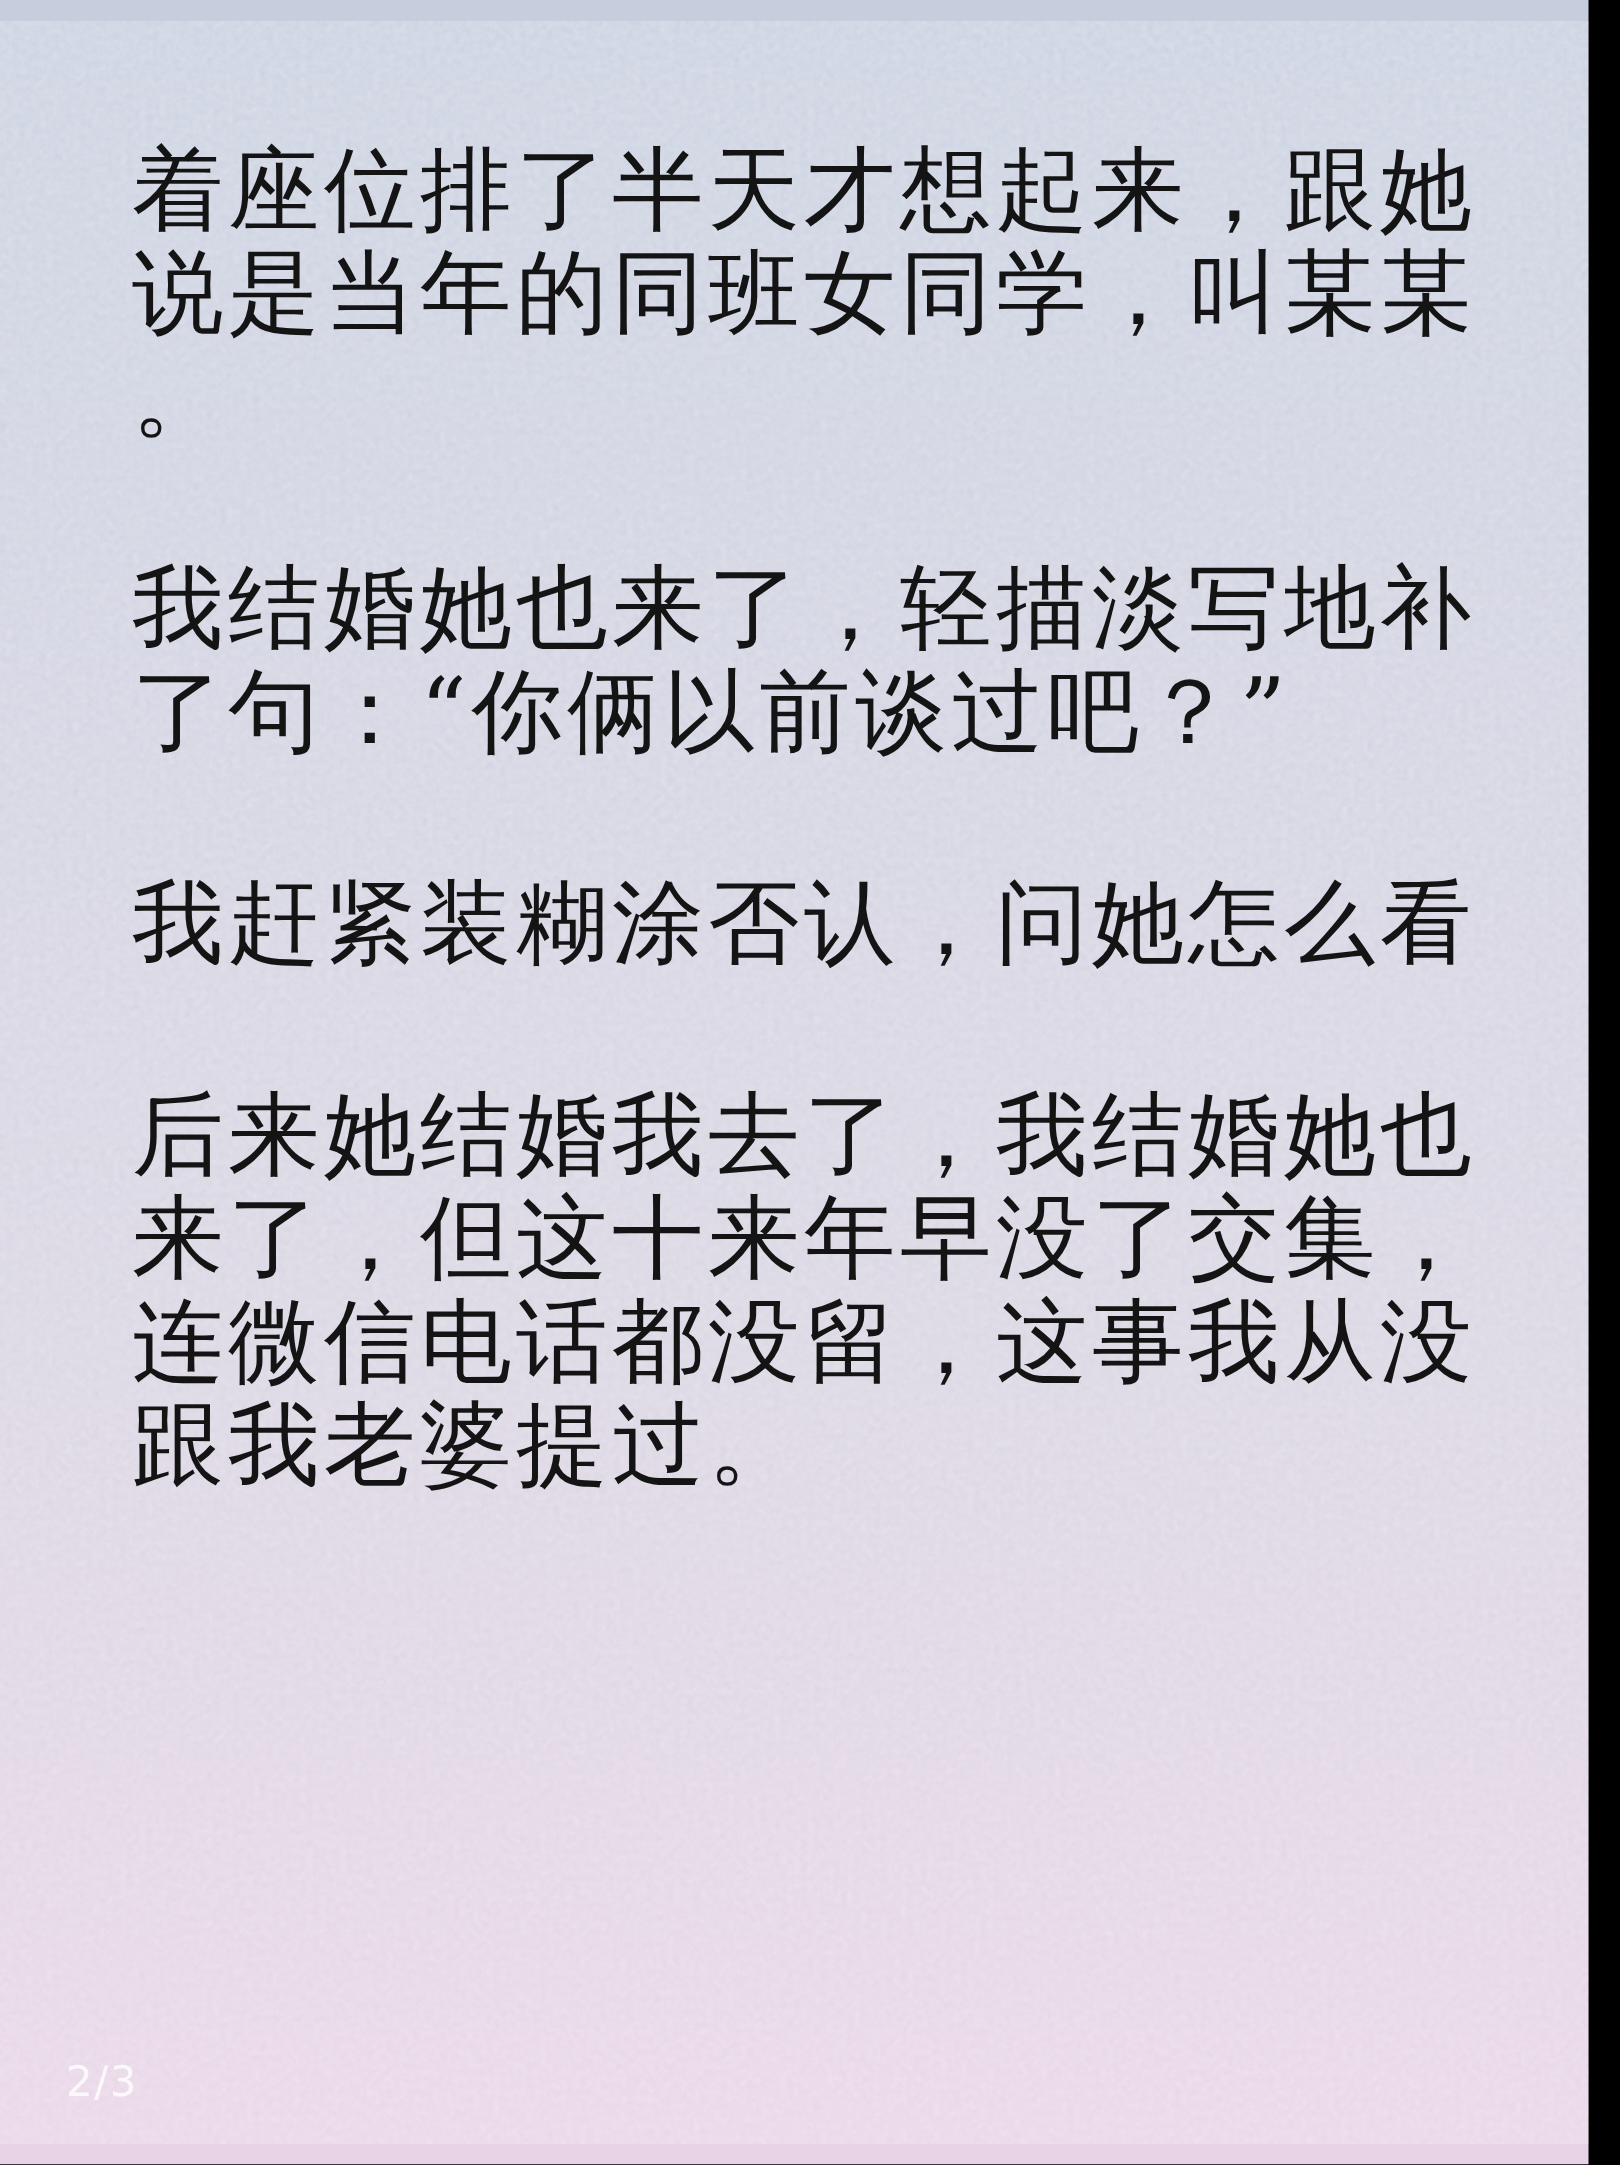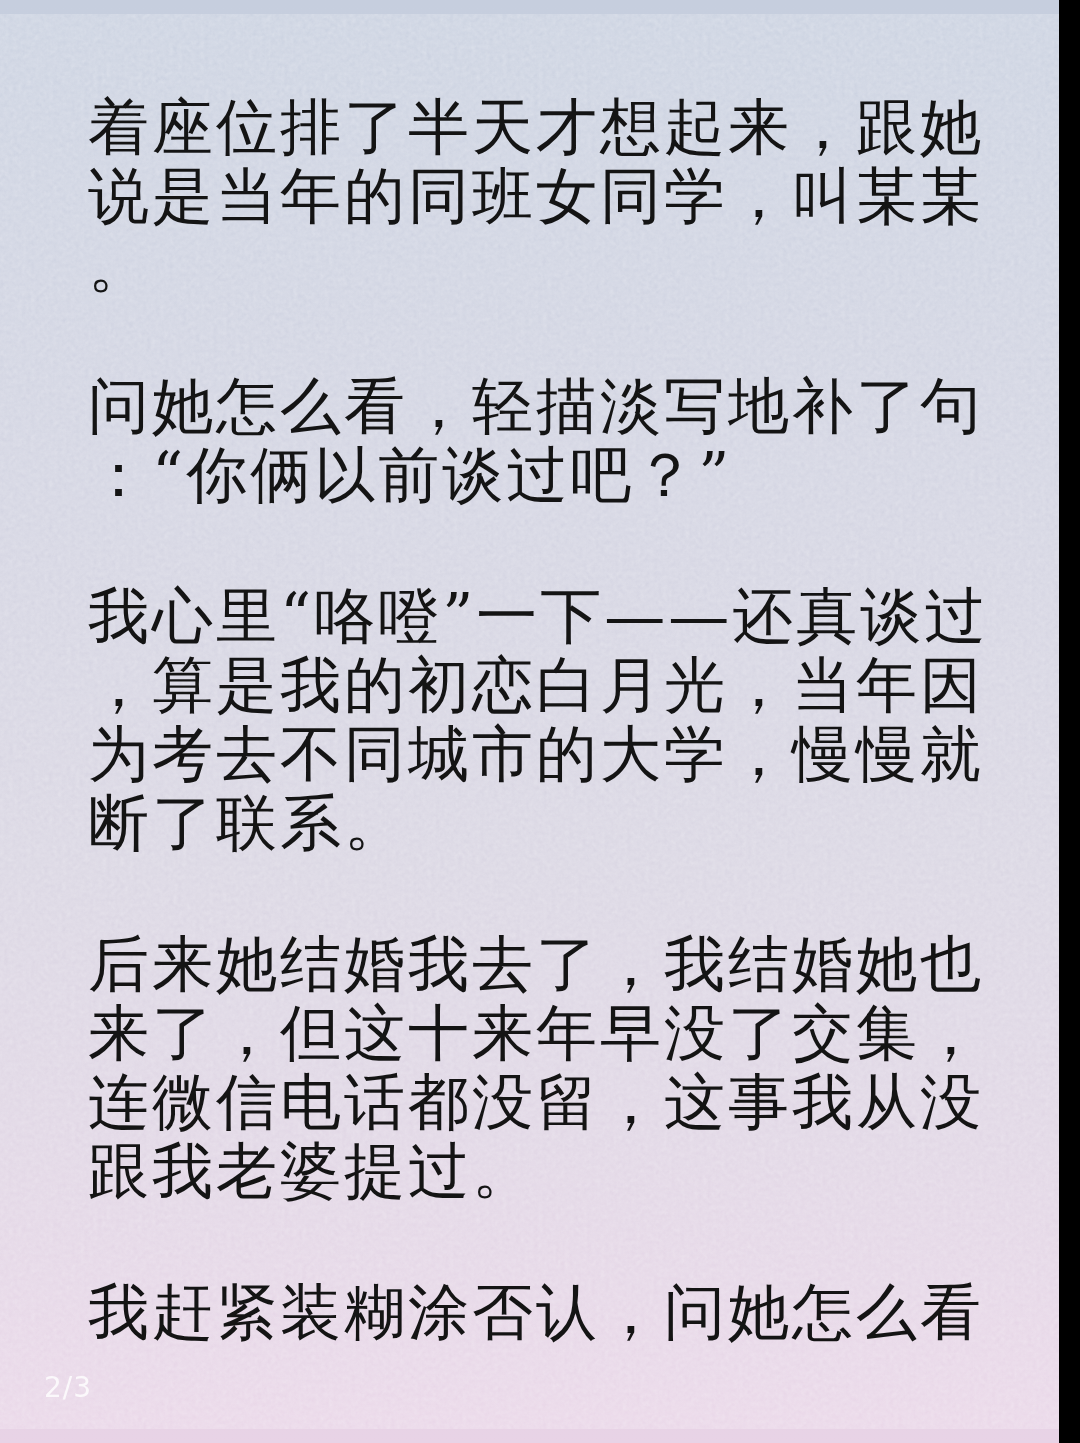--- a/index.html
+++ b/index.html
@@ -81,21 +81,20 @@
                   0 0 0 0 1
                   0 0 0 0 1
                   0.4 0.4 0.4 0 0"></feColorMatrix>
       </filter>
     </defs>
     <rect width="1080" height="1443" filter="url(#paper)" opacity="0.35"></rect>
   </svg>
 
   <div class="content">
     <p>着座位排了半天才想起来，跟她说是当年的同班女同学，叫某某。</p>
-    <p>问她怎么看，轻描淡写地补了句：“你俩以前谈过吧？”</p>
-    <p>我心里“咯噔”一下——还真谈过，算是我的初恋白月光，当年因为考去不同城市的大学，慢慢就断了联系。</p>
+    <p>我结婚她也来了，轻描淡写地补了句：“你俩以前谈过吧？”</p>
+    <p>我赶紧装糊涂否认，问她怎么看</p>
     <p>后来她结婚我去了，我结婚她也来了，但这十来年早没了交集，连微信电话都没留，这事我从没跟我老婆提过。</p>
-    <p>我赶紧装糊涂否认，问她怎么看</p>
   </div>
 
   <div class="page-indicator">2/3</div>
 
 </div>
 
 </body></html>

